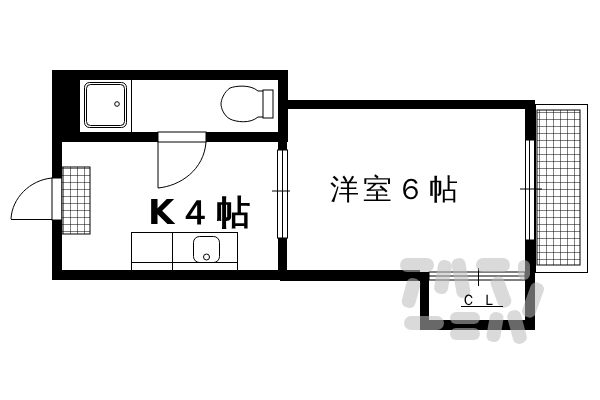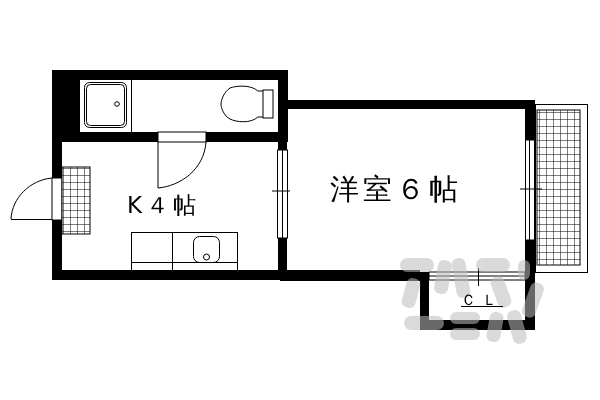--- a/index.html
+++ b/index.html
@@ -1,19 +1,19 @@
 <!DOCTYPE html>
 <html><head>
 <meta charset="utf-8">
 <style>
   html, body { margin: 0; padding: 0; background: #ffffff; }
   body { width: 600px; height: 400px; overflow: hidden; position: relative; font-family: "DejaVu Sans", sans-serif; }
   #plan { position: absolute; left: 0; top: 0; width: 600px; height: 400px; }
   .label { position: absolute; color: #000; white-space: nowrap; font-family: "DejaVu Sans", sans-serif; }
-  .label-k { left: 127px; top: 190px; font-size: 23px; letter-spacing: 4px; }
+  .label-k { left: 148px; top: 190px; font-size: 34px; letter-spacing: 4px; font-weight: bold; }
   .label-y { left: 330px; top: 170px; font-size: 29px; letter-spacing: 4px; text-align: center; }
   .label-cl { left: 461px; top: 291px; font-size: 15px; letter-spacing: 6px; font-weight: 300; text-decoration: underline; }
   .watermark { position: absolute; left: 398px; top: 252px; width: 160px; height: 96px; opacity: 0.55; }
 </style>
 </head>
 <body>
 
 <svg id="plan" viewBox="0 0 600 400" xmlns="http://www.w3.org/2000/svg">
   <defs>
     <pattern id="grid" width="7" height="7" patternUnits="userSpaceOnUse">

